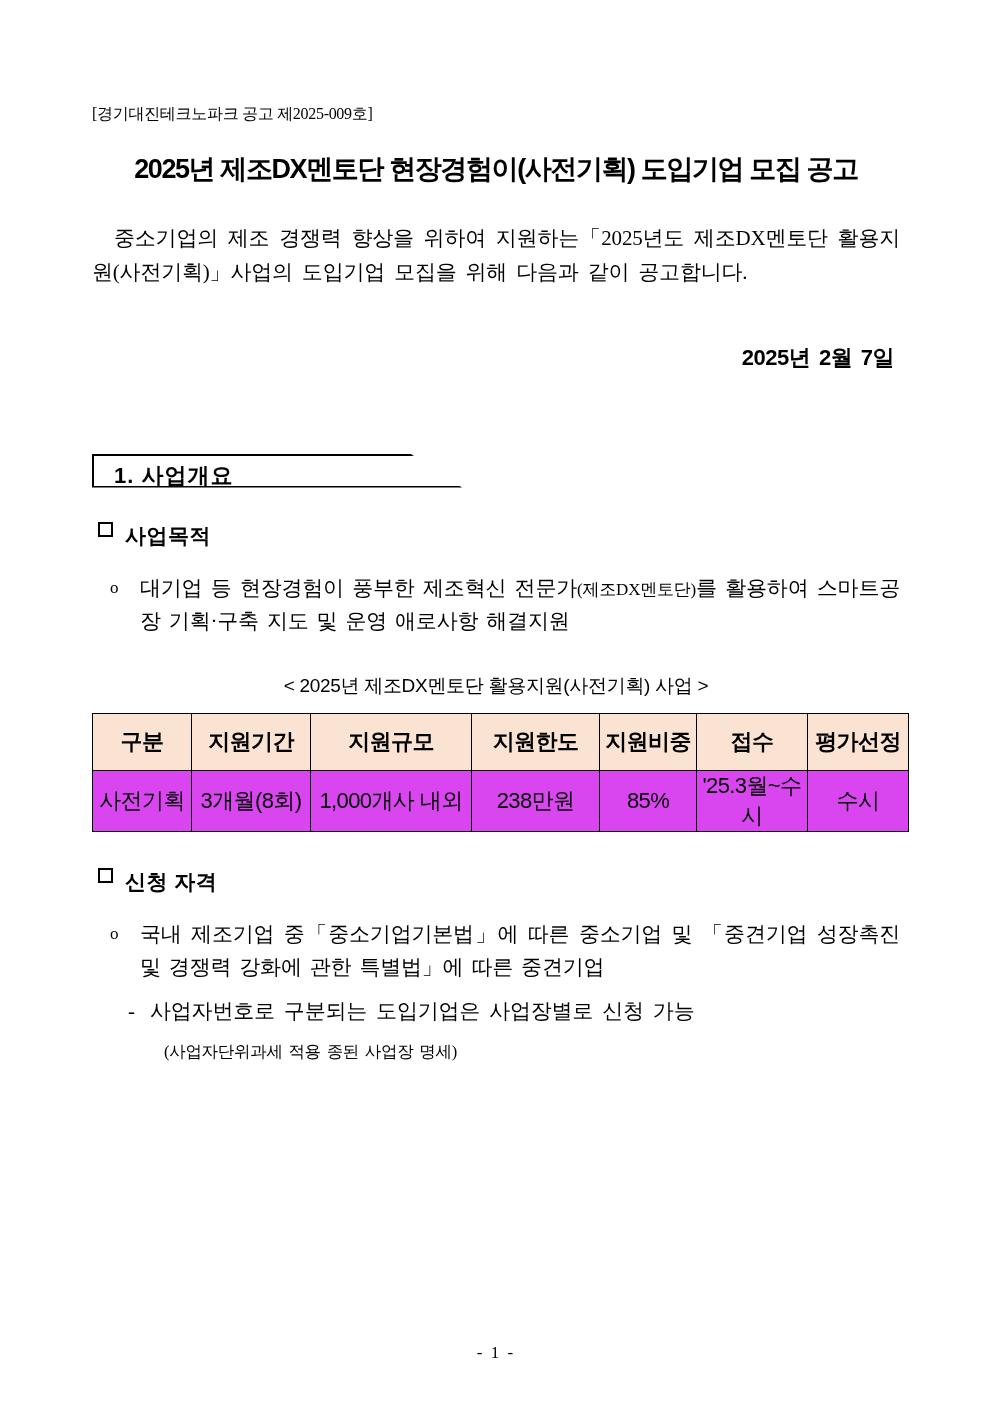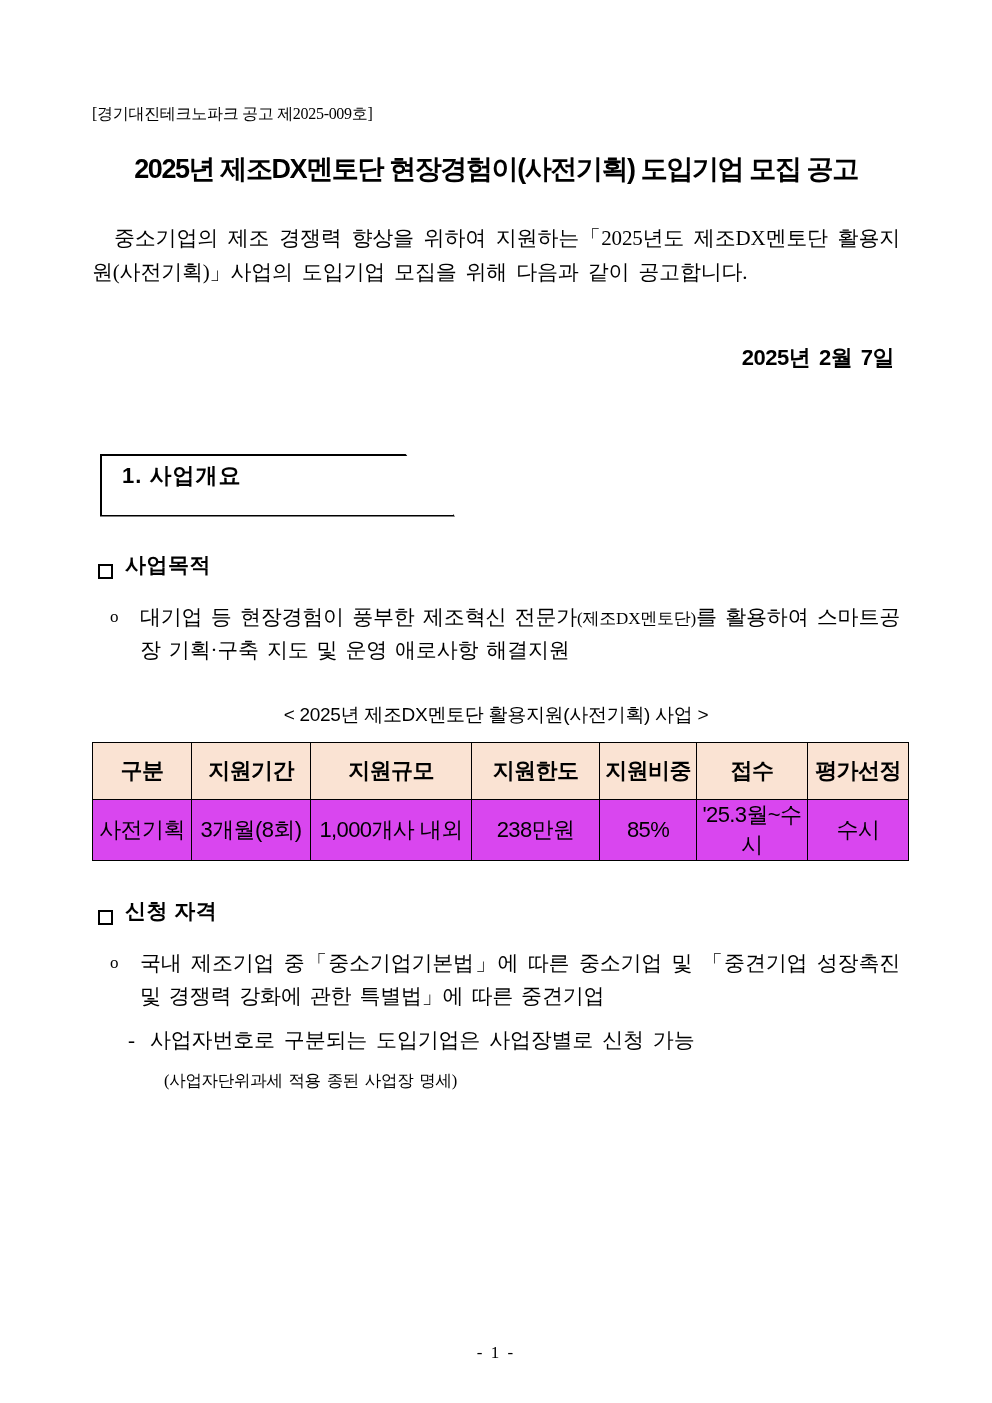--- a/index.html
+++ b/index.html
@@ -59,22 +59,23 @@
     letter-spacing: -0.5px;
     line-height: 1.75;
     margin: 0 6px 76px 0;
   }
   .sign-block div { word-spacing: 3px; }
 
   
   .section-banner {
     position: relative;
     width: 355px;
-    height: 63px;
-    margin: 0 0 34px 8px;
+    height: 34px;
+    margin: 0 0 34px 0;
+    padding-left: 15px;
   }
   .section-banner .shape {
     position: absolute;
     inset: 0;
     background: #ffffff;
     border: 2px solid #000000;
     box-sizing: border-box;
     clip-path: polygon(0 0, 86% 0, 100% 100%, 0 100%);
   }
   .section-banner .label {
@@ -87,21 +88,21 @@
     letter-spacing: 1px;
   }
 
   .head2 {
     font-family: "Liberation Sans", sans-serif;
     font-weight: bold;
     font-size: 21px;
     letter-spacing: 0.5px;
     margin: 0 0 22px 6px;
     display: flex;
-    align-items: flex-end;
+    align-items: flex-start;
     gap: 12px;
   }
   .head2 .box {
     display: inline-block;
     width: 15px;
     height: 15px;
     border: 2px solid #000;
     box-sizing: border-box;
   }
 

